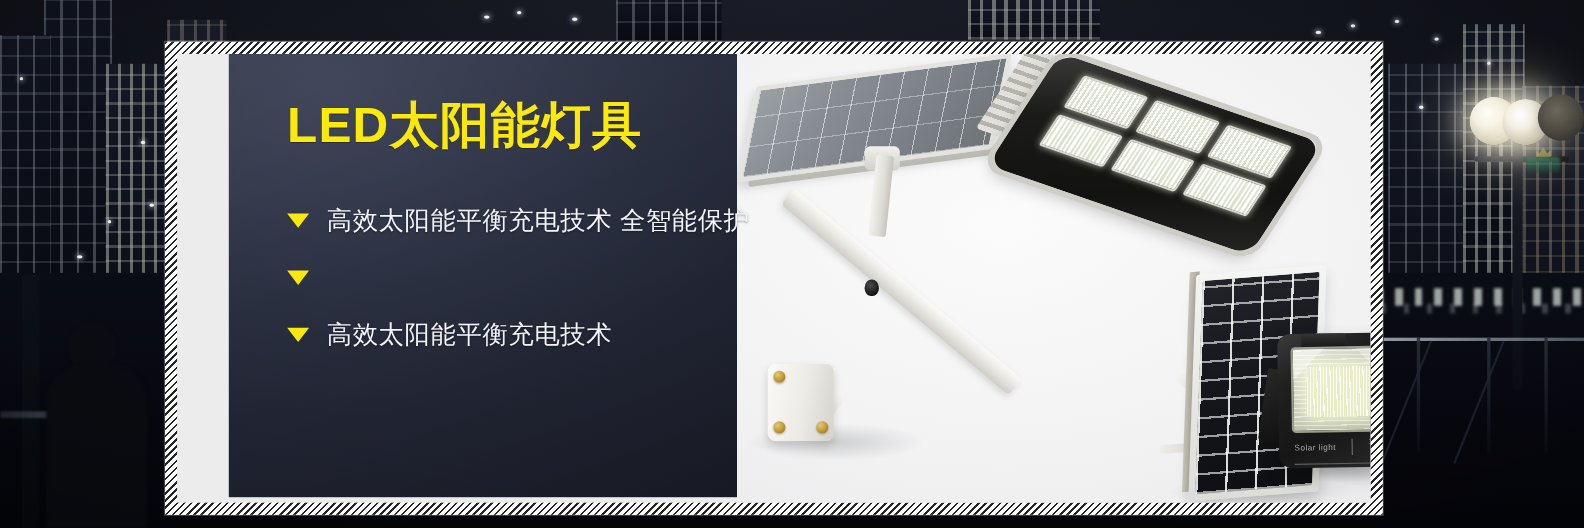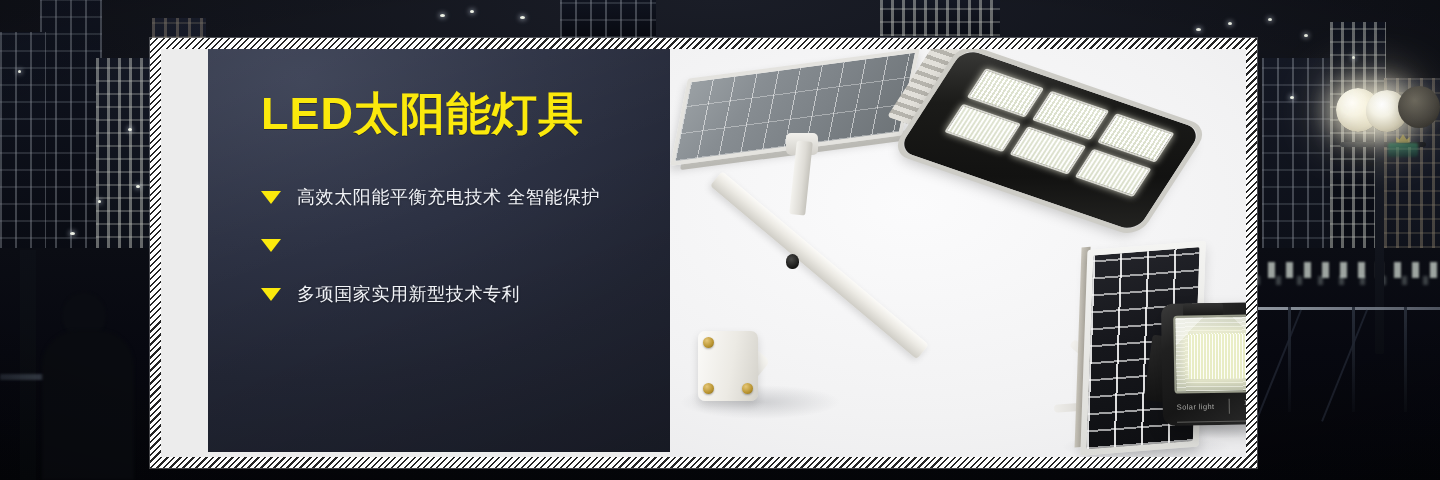--- a/index.html
+++ b/index.html
@@ -168,21 +168,21 @@
   .tri {
     width:0; height:0;
     border-left:10px solid transparent;
     border-right:10px solid transparent;
     border-top:13px solid #fbe90c;
     margin-right:16px;
     flex:0 0 auto;
   }
   .bullet-text {
     color:#f2f4f8;
-    font-size:18px;
+    font-size:23px;
     letter-spacing:.6px;
     white-space:nowrap;
     text-shadow:0 1px 2px rgba(0,0,0,.4);
   }
 
   
   #stage {
     position:absolute; left:509px; top:0; width:576px; height:408px;
     background:radial-gradient(110% 95% at 42% 38%, #fbfbfc 0%, #f2f2f3 55%, #e7e7e9 100%);
     overflow:hidden;
@@ -482,21 +482,21 @@
         <div id="bullets">
           <div class="bullet">
             <span class="tri"></span>
             <span class="bullet-text">高效太阳能平衡充电技术 全智能保护</span>
           </div>
           <div class="bullet">
             <span class="tri"></span>
           </div>
           <div class="bullet">
             <span class="tri"></span>
-            <span class="bullet-text">多项国家实用新型技术专利</span>
+            <span class="bullet-text">高效太阳能平衡充电技术</span>
           </div>
         </div>
       </div>
     </div>
 
     <div id="stage">
 
       <div class="shadow-soft" style="left:10px;  top:336px; width:160px; height:34px;"></div>
       <div class="shadow-soft" style="left:392px; top:384px; width:168px; height:28px;"></div>
       <div class="shadow-soft" style="left:470px; top:364px; width:150px; height:26px;"></div>

